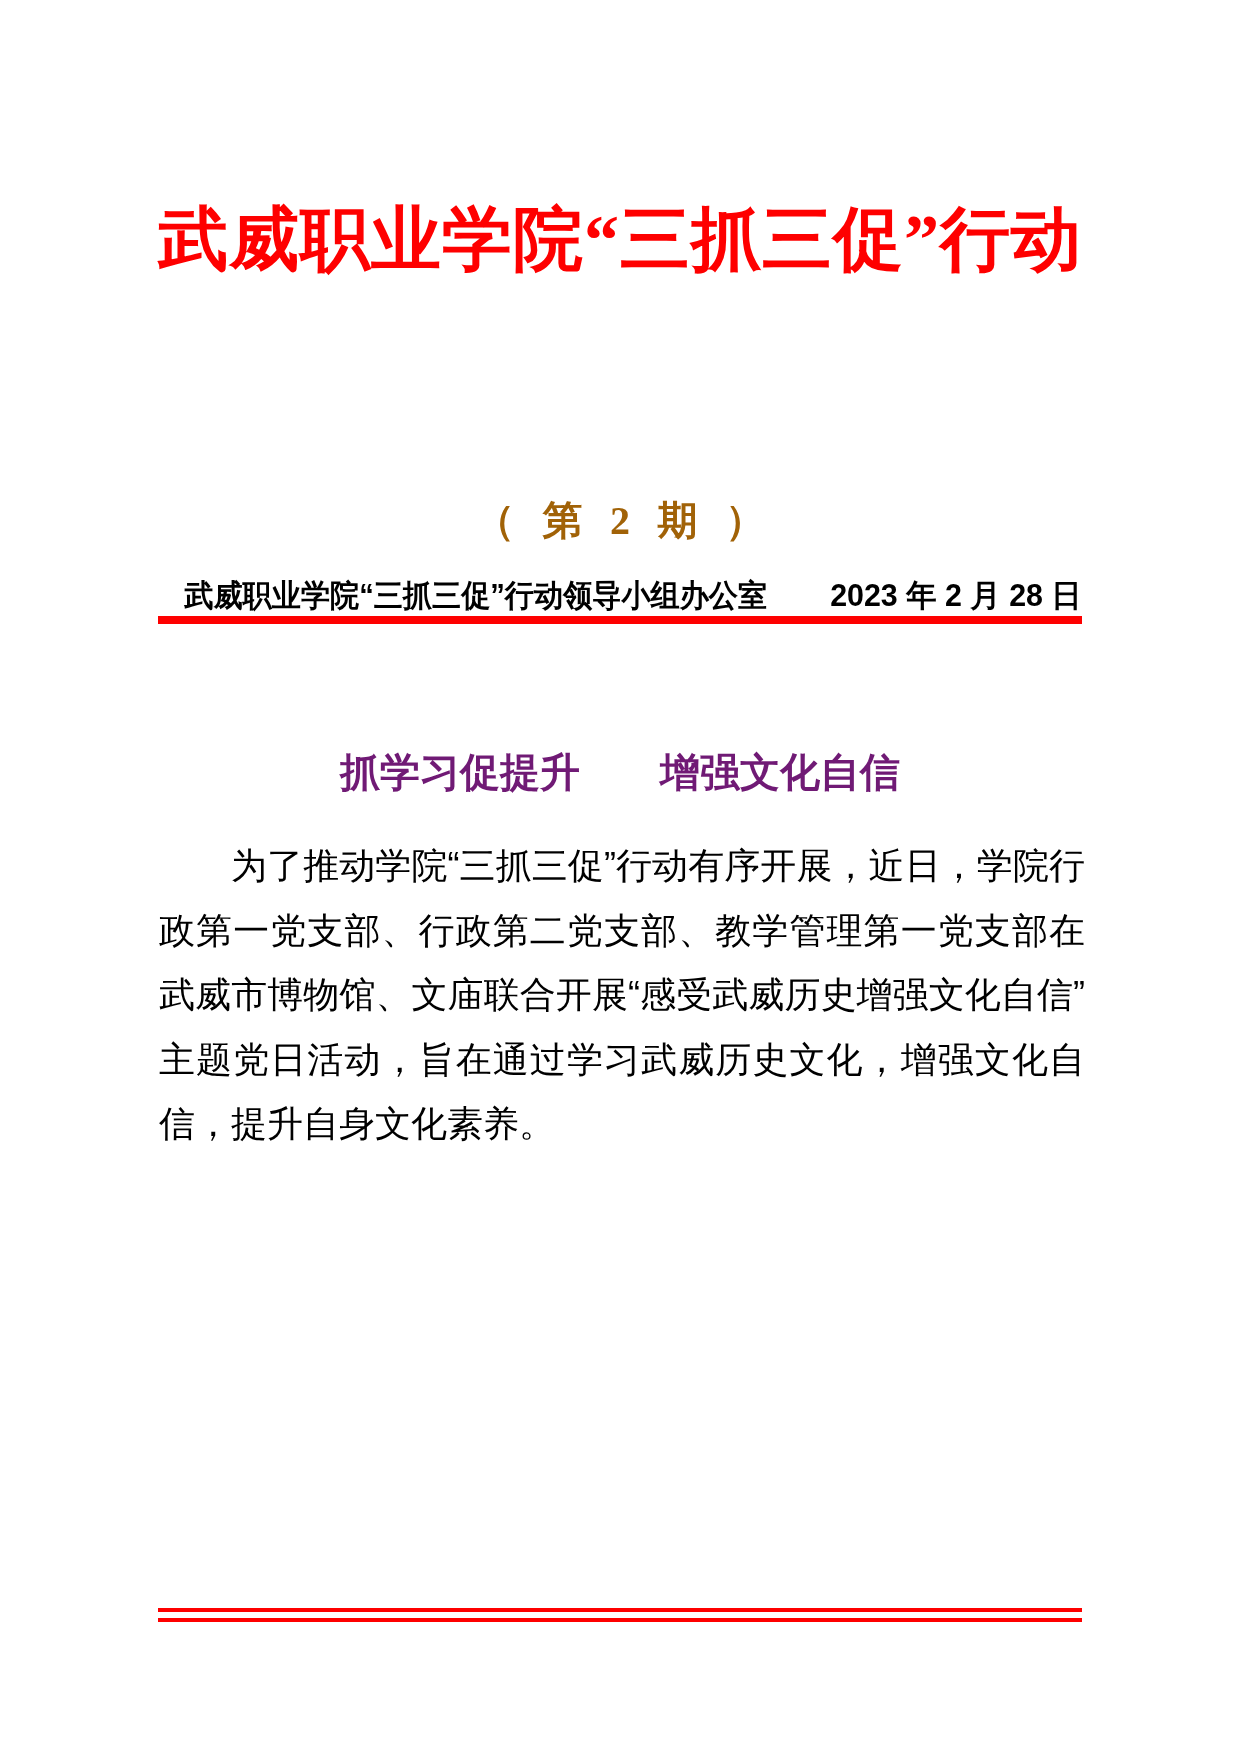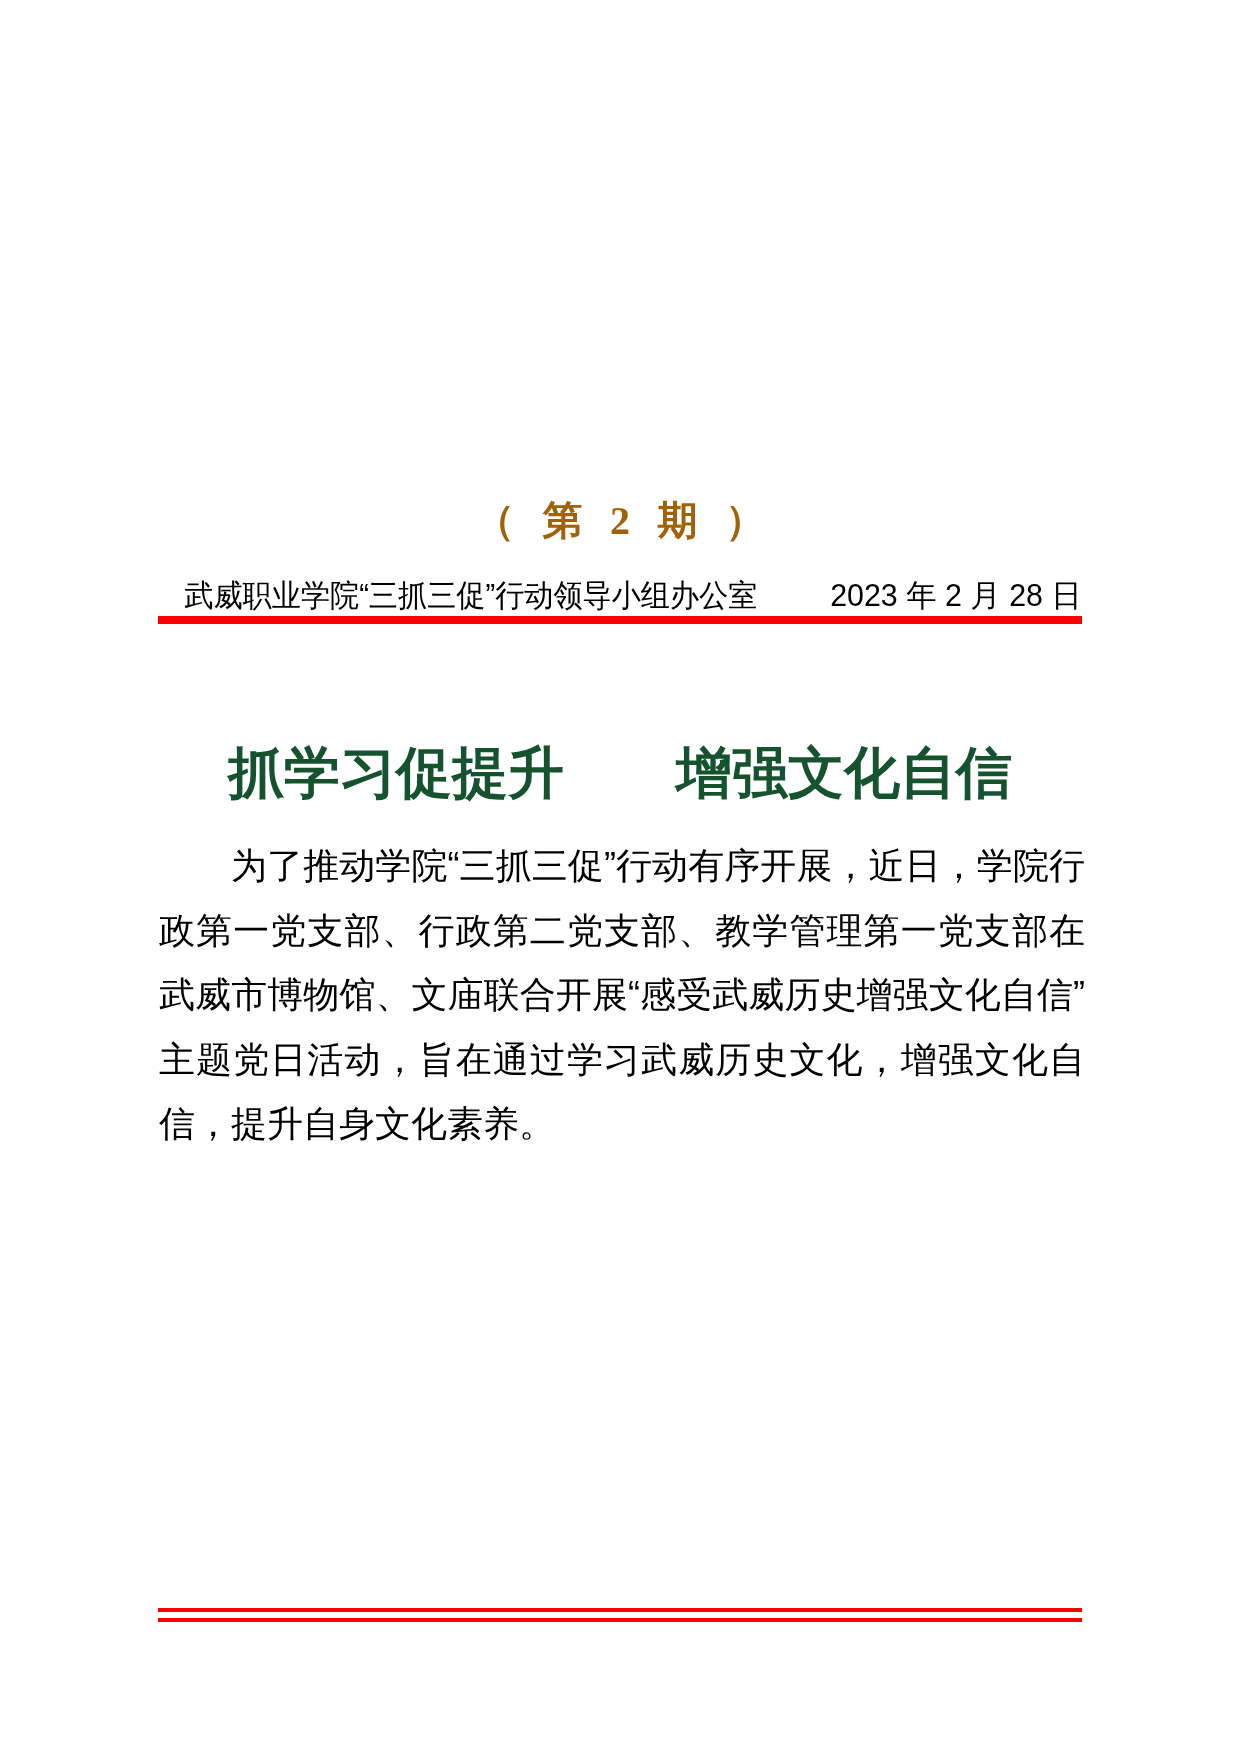--- a/index.html
+++ b/index.html
@@ -66,43 +66,44 @@
     width: 924px;
     height: 44px;
     display: flex;
     justify-content: space-between;
     align-items: flex-end;
     font-family: "Liberation Sans", "DejaVu Sans", sans-serif;
     font-size: 31px;
     line-height: 40px;
     color: #000000;
     white-space: nowrap;
+    font-weight: bold;
   }
   .masthead-info .office { padding-left: 28px; transform: scaleX(0.94); transform-origin: left bottom; }
   .masthead-info .date  { transform: scaleX(0.98); transform-origin: right bottom; }
   .red-rule {
     position: absolute;
     top: 616px;
     left: 158px;
     width: 924px;
     height: 8px;
     background: #fe0000;
   }
   
   .article-heading {
     position: absolute;
     top: 740px;
     left: 0;
     width: 100%;
     text-align: center;
     font-family: "Liberation Serif", "DejaVu Serif", serif;
     font-weight: bold;
-    font-size: 56px;
+    font-size: 40px;
     line-height: 66px;
-    color: #14532d;
+    color: #701a75;
     white-space: nowrap;
   }
   .article-body {
     position: absolute;
     top: 818px;
     left: 143px;
     width: 958px;
     font-family: "Liberation Sans", "DejaVu Sans", sans-serif;
     font-size: 36px;
     line-height: 64.5px;
@@ -123,20 +124,21 @@
     border-top: 4px solid #fe0000;
     border-bottom: 4px solid #fe0000;
     background: transparent;
   }
 </style>
 </head>
 <body>
 
 <div class="page">
 
+  <div class="title-line1">武威职业学院“三抓三促”行动</div>
 
 
   <div class="issue-line">（ 第 2 期 ）</div>
 
   <div class="masthead-info">
     <span class="office">武威职业学院“三抓三促”行动领导小组办公室</span>
     <span class="date">2023 年 2 月 28 日</span>
   </div>
 
   <div class="red-rule"></div>

